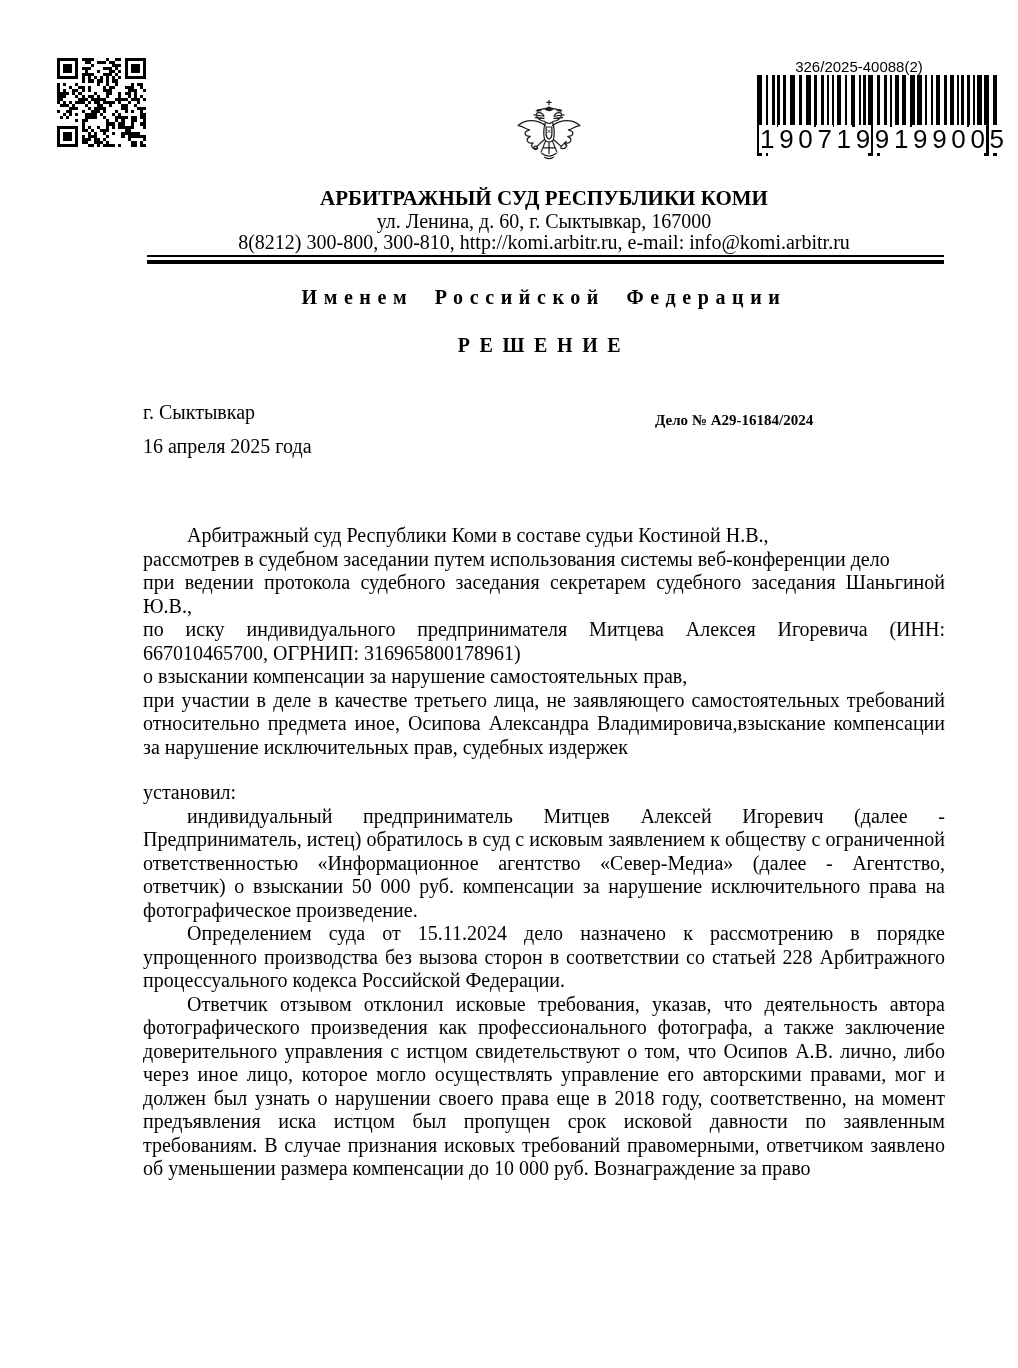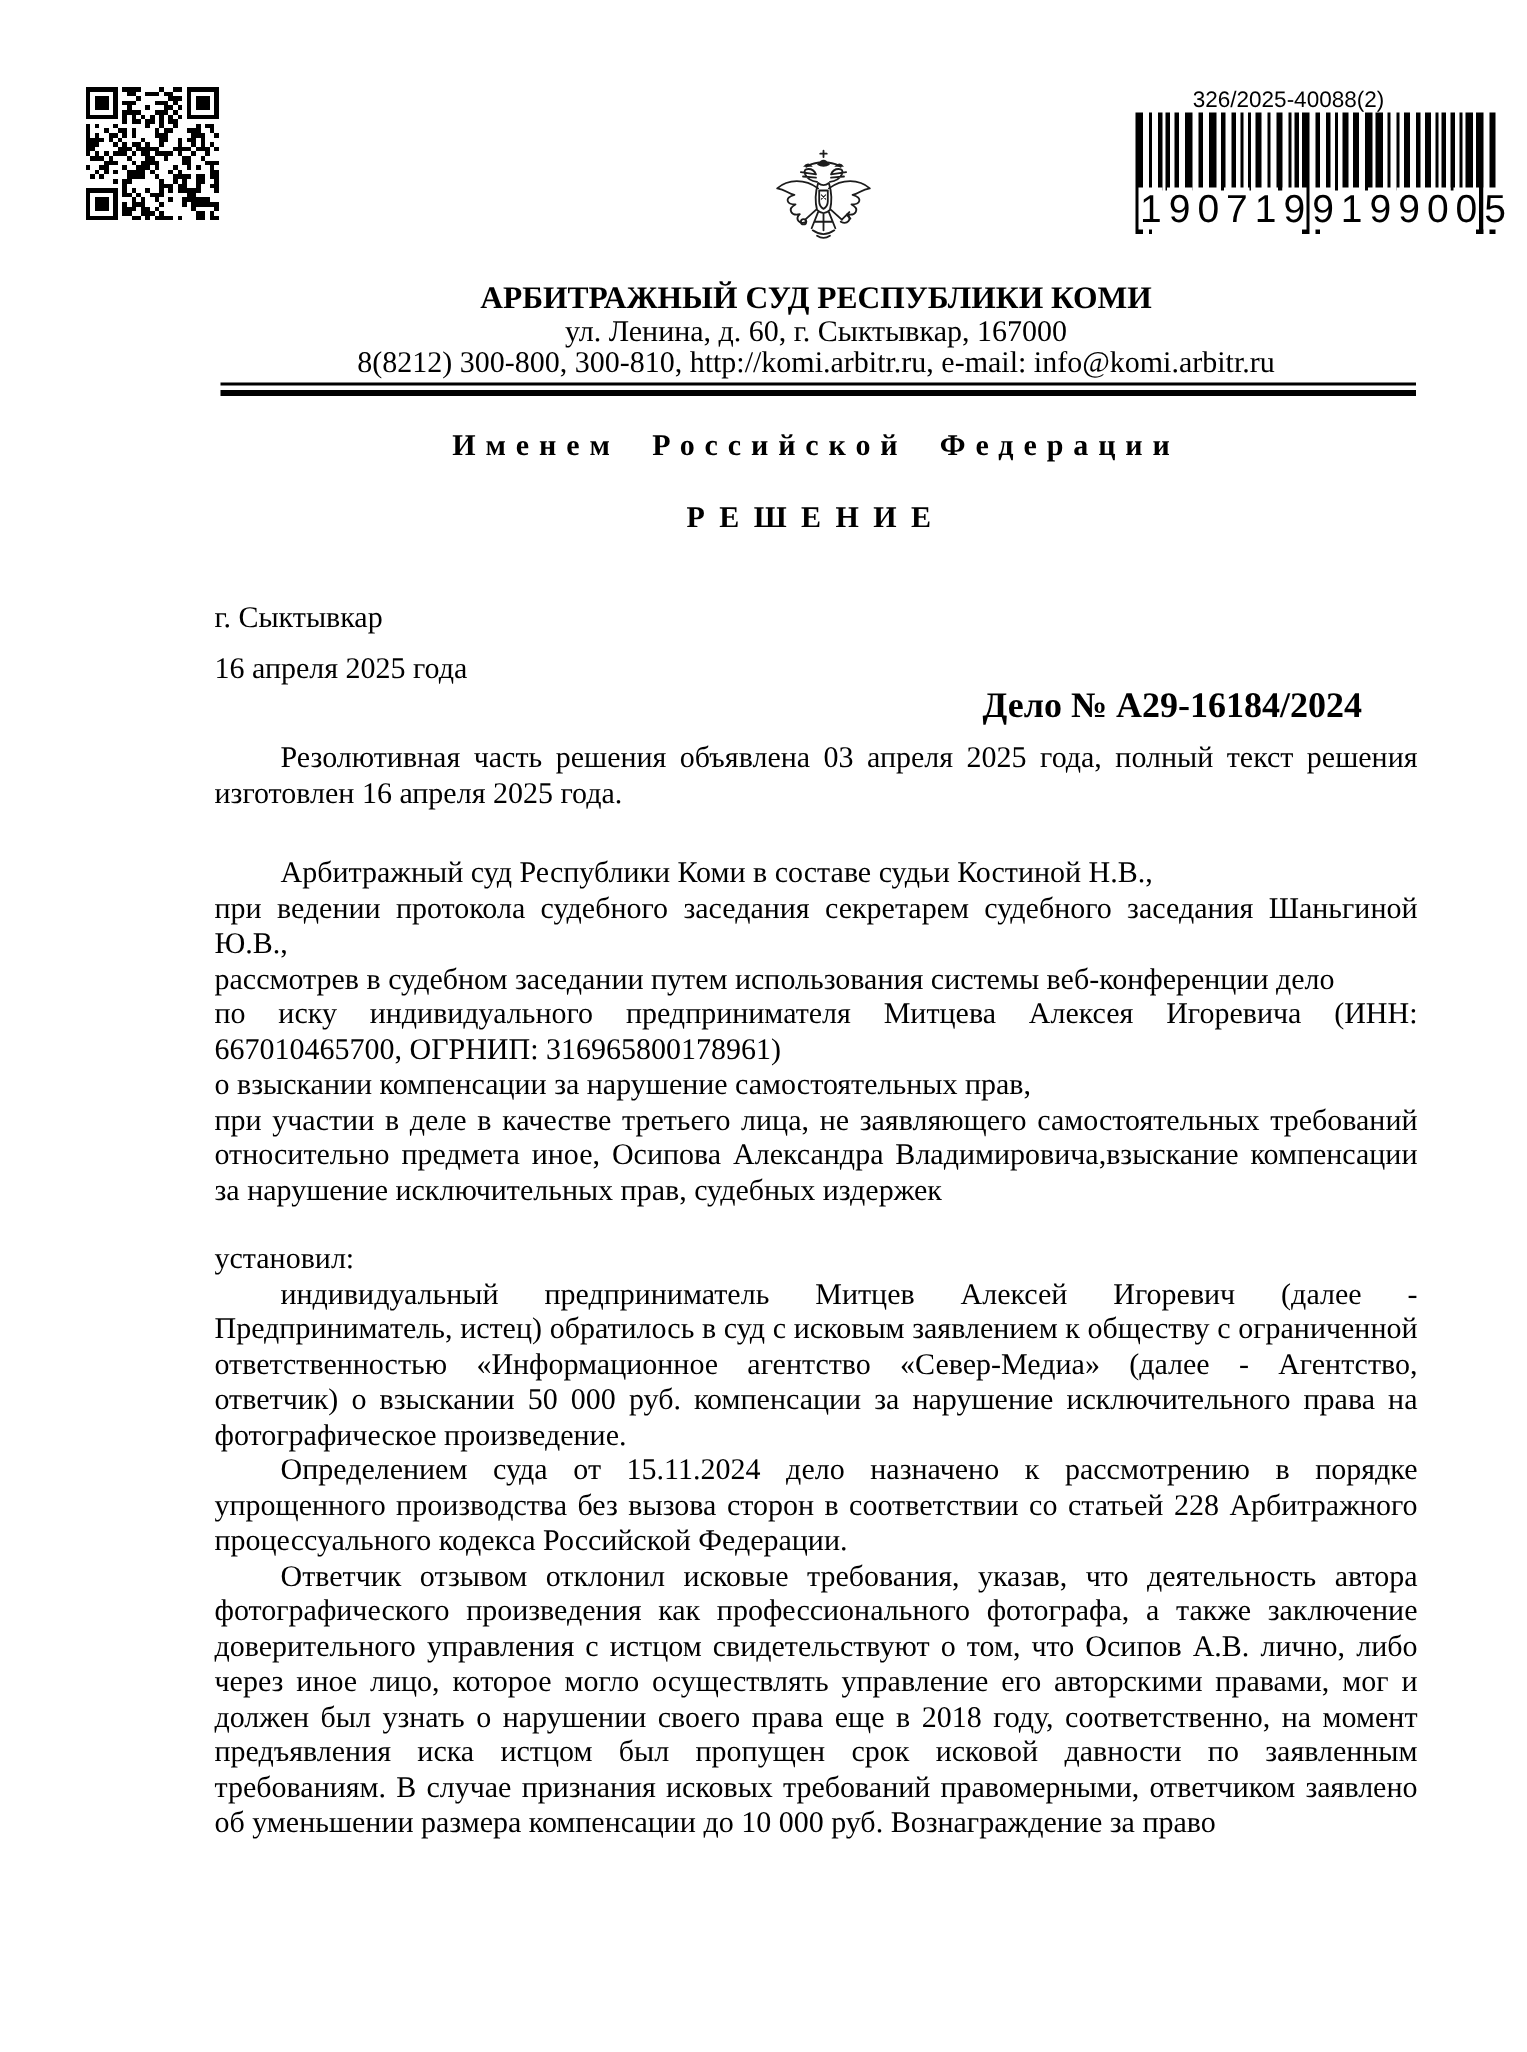--- a/index.html
+++ b/index.html
@@ -39,21 +39,21 @@
 
   
   .h-imenem{left:143px;top:286px;width:802px;text-align:center;font-weight:bold;
     font-size:20px;letter-spacing:0.33em;word-spacing:0.5em;}
   .h-reshenie{left:143px;top:334px;width:802px;text-align:center;font-weight:bold;
     font-size:20px;letter-spacing:0.48em;}
 
   
   .city{left:143px;top:401px;font-size:20px;}
   .date{left:143px;top:435px;font-size:20px;}
-  .case-no{left:655px;top:458px;font-size:24px;font-weight:bold;}
+  .case-no{left:655px;top:412px;font-size:15px;font-weight:bold;}
 
   
   .body-text{left:143px;top:494px;width:802px;font-size:20px;line-height:23.5px;
     text-align:justify;}
   .body-text p{margin:0;}
   .body-text p.indent{text-indent:44px;}
   .body-text p.gap{margin-top:30px;}
   .body-text p.gap-sm{margin-top:22px;}
 </style>
 </head>
@@ -423,24 +423,23 @@
   <div class="abs rule"></div>
 
   <div class="abs h-imenem">Именем Российской Федерации</div>
   <div class="abs h-reshenie">РЕШЕНИЕ</div>
 
   <div class="abs city">г. Сыктывкар</div>
   <div class="abs date">16 апреля 2025 года</div>
   <div class="abs case-no">Дело № А29-16184/2024</div>
 
   <div class="abs body-text" id="body-text">
-      <p class="indent ">Резолютивная часть решения объявлена 03 апреля 2025 года, полный текст решения изготовлен 16 апреля 2025 года.</p>
       <p class="indent gap">Арбитражный суд Республики Коми в составе судьи Костиной Н.В.,</p>
+      <p class="">рассмотрев в судебном заседании путем использования системы веб-конференции дело</p>
       <p class="">при ведении протокола судебного заседания секретарем судебного заседания Шаньгиной Ю.В.,</p>
-      <p class="">рассмотрев в судебном заседании путем использования системы веб-конференции дело</p>
       <p class="">по иску индивидуального предпринимателя Митцева Алексея Игоревича (ИНН: 667010465700, ОГРНИП: 316965800178961)</p>
       <p class="">о взыскании компенсации за нарушение самостоятельных прав,</p>
       <p class="">при участии в деле в качестве третьего лица, не заявляющего самостоятельных требований относительно предмета иное, Осипова Александра Владимировича,взыскание компенсации за нарушение исключительных прав, судебных издержек</p>
       <p class="gap-sm">установил:</p>
       <p class="indent ">индивидуальный предприниматель Митцев Алексей Игоревич (далее - Предприниматель, истец) обратилось в суд с исковым заявлением к обществу с ограниченной ответственностью «Информационное агентство «Север-Медиа» (далее - Агентство, ответчик) о взыскании 50 000 руб. компенсации за нарушение исключительного права на фотографическое произведение.</p>
       <p class="indent ">Определением суда от 15.11.2024 дело назначено к рассмотрению в порядке упрощенного производства без вызова сторон в соответствии со статьей 228 Арбитражного процессуального кодекса Российской Федерации.</p>
       <p class="indent ">Ответчик отзывом отклонил исковые требования, указав, что деятельность автора фотографического произведения как профессионального фотографа, а также заключение доверительного управления с истцом свидетельствуют о том, что Осипов А.В. лично, либо через иное лицо, которое могло осуществлять управление его авторскими правами, мог и должен был узнать о нарушении своего права еще в 2018 году, соответственно, на момент предъявления иска истцом был пропущен срок исковой давности по заявленным требованиям. В случае признания исковых требований правомерными, ответчиком заявлено об уменьшении размера компенсации до 10 000 руб. Вознаграждение за право</p>
     </div>
 
 </div>

